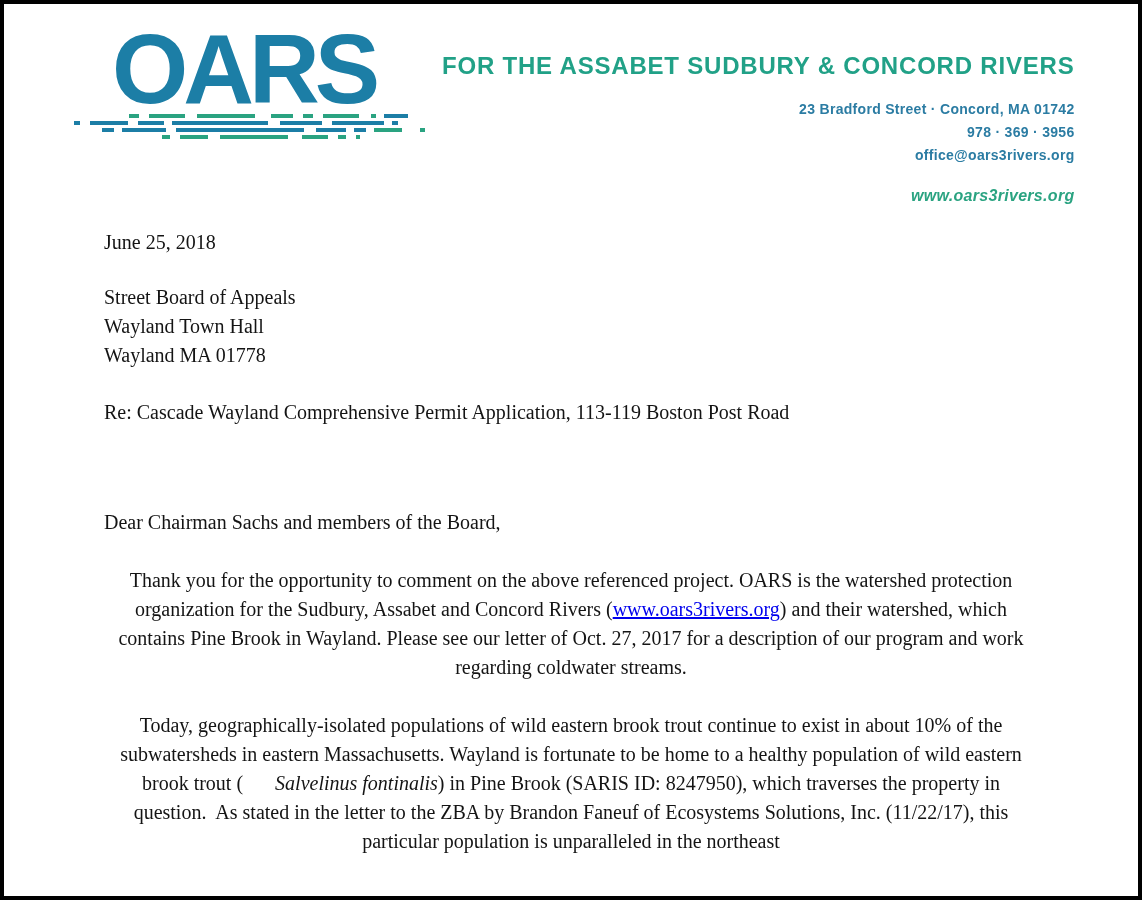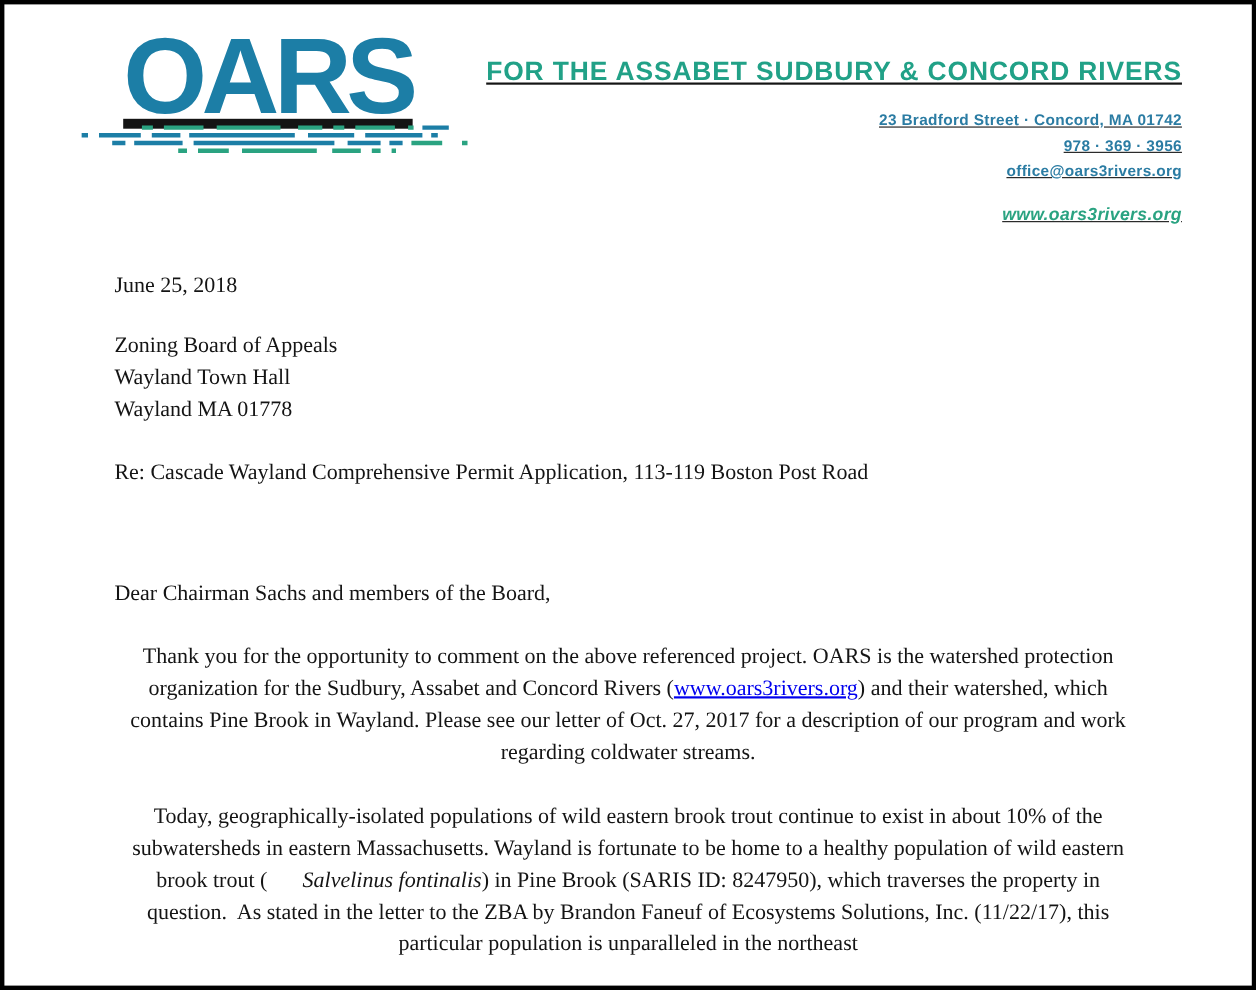--- a/index.html
+++ b/index.html
@@ -14,22 +14,21 @@
     font-family: "Liberation Serif", serif;
     color: #141414;
   }
   .inner {
     padding: 24px 100px 0 100px;
   }
   
   .letterhead {
     display: flex;
     align-items: flex-start;
-    margin-bottom: 40px;
-    text-decoration: underline;
+    margin-bottom: 23px;
   }
   .logo-block { margin-left: 8px; width: 330px; }
   .logo-text {
     font-family: "Liberation Sans", sans-serif;
     font-weight: 700;
     font-size: 98px;
     line-height: 82px;
     letter-spacing: -5px;
     color: #1c7ea6;
   }
@@ -97,21 +96,21 @@
         <div class="contact-line">978 · 369 · 3956</div>
         <div class="contact-line">office@oars3rivers.org</div>
         <div class="website">www.oars3rivers.org</div>
       </div>
     </header>
 
     <main class="letter-body">
       <div class="date-line">June 25, 2018</div>
 
       <div class="recipient-block">
-        <div>Zoning Board of Appeals</div>
+        <div>Street Board of Appeals</div>
         <div>Wayland Town Hall</div>
         <div>Wayland MA 01778</div>
       </div>
 
       <div class="re-line">Re: Cascade Wayland Comprehensive Permit Application, 113-119 Boston Post Road</div>
 
       <div class="salutation">Dear Chairman Sachs and members of the Board,</div>
 
       <p class="para"><span>Thank you for the opportunity to comment on the above referenced project. OARS is the watershed protection organization for the Sudbury, Assabet and Concord Rivers (</span><a class="body-link">www.oars3rivers.org</a><span>) and their watershed, which contains Pine Brook in Wayland. Please see our letter of Oct. 27, 2017 for a description of our program and work regarding coldwater streams.</span></p>
 

